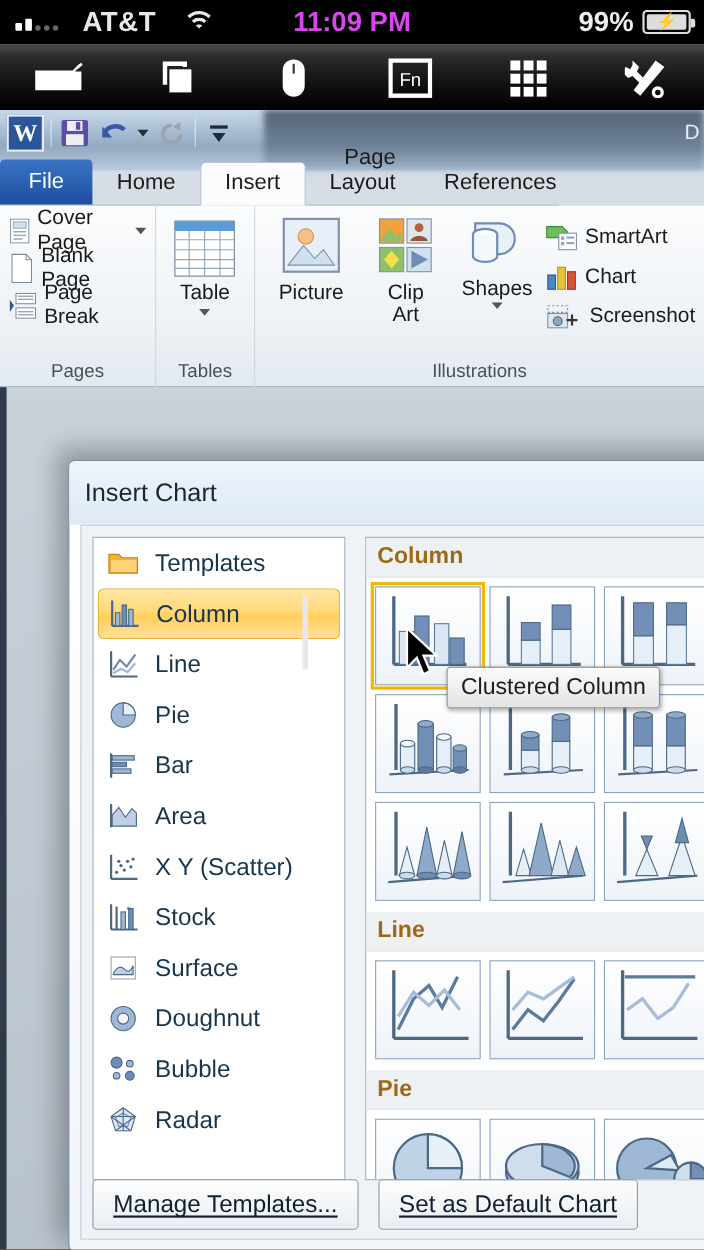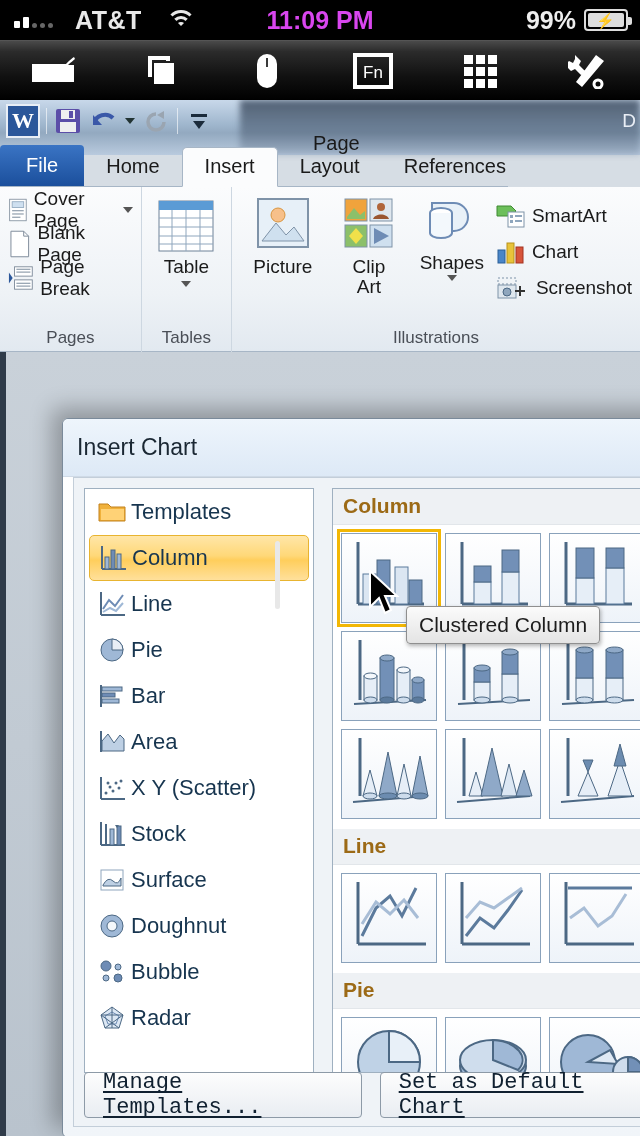--- a/index.html
+++ b/index.html
@@ -96,38 +96,38 @@
   }
   .dlg-title { position:absolute; left:0; top:0; right:0; height: 58px;
     background: linear-gradient(180deg,#eef5fc 0%, #dde9f6 100%);
     border-radius: 6px 6px 0 0; border-bottom: 1px solid #cfdae6; }
   .dlg-title span { position:absolute; left: 14px; top: 15px; font-size: 23px; color:#1a2733; }
   .dlg-body { position: absolute; left: 10px; top: 58px; right: 10px; bottom: 10px;
               background: #eff3f7; border: 1px solid #c3ced9; }
 
   .typelist { position: absolute; left: 10px; top: 10px; width: 230px; height: 585px;
               background:#fff; border: 1px solid #9fb0c0; overflow: hidden; }
-  .ti { display:flex; align-items:center; gap: 4px; height: 46px; padding: 0 6px 0 12px; font-size: 22px; color:#17354f; }
+  .ti { display:flex; align-items:center; gap: 14px; height: 46px; padding: 0 6px 0 12px; font-size: 22px; color:#17354f; }
   .ti.sel { background: linear-gradient(180deg,#ffe6a8 0%, #ffd878 45%, #ffce5c 55%, #ffe09b 100%);
             border: 1px solid #e8b430; border-radius: 5px; margin: 0 4px; padding-left: 8px; }
   .ti .gl { width: 30px; height: 30px; display:flex; align-items:center; justify-content:center; flex: none; }
   .list-scroll { position:absolute; left: 190px; top: 52px; width: 5px; height: 68px; background: #e8e8e8; border-radius: 3px; }
 
   .gallery { position: absolute; left: 258px; top: 10px; right: 10px; height: 585px;
              background:#fff; border: 1px solid #9fb0c0; overflow: hidden; }
   .sect { font-size: 21px; font-weight: bold; color: #9c6a16; background: #eef1f4;
           padding: 5px 10px 6px; border-bottom: 1px solid #e2e6ea; }
   .thumbs { display:flex; gap: 8px; padding: 8px 0 6px 8px; }
   .thumb { width: 96px; height: 90px; border: 1px solid #8aa2bb; background: linear-gradient(180deg,#ffffff,#eef3f9); position: relative; }
   .thumb.sel { outline: 3px solid #f2b705; outline-offset: 1px; }
 
   .footer { position:absolute; left: 10px; bottom: 8px; display:flex; gap: 18px; }
   .fbtn { height: 46px; min-width: 236px; padding: 0 18px; background: linear-gradient(180deg,#fdfdfd,#e9edf2);
           border: 1px solid #8d9aa7; border-radius: 4px; font-size: 22px; color:#102030;
-          display:flex; align-items:center; justify-content:center;font-family:Liberation Mono, monospace; }
+          display:flex; align-items:center; justify-content:center; }
 
   .tooltip { position: absolute; left: 406px; top: 606px; height: 38px; padding: 0 12px;
              background: linear-gradient(180deg,#fbfbfb,#e4e4e4); border: 1px solid #8f8f8f;
              border-radius: 4px; display:flex; align-items:center; font-size: 21px; color:#1d1d1d;
              box-shadow: 1px 2px 4px rgba(0,0,0,.3); z-index: 30; }
   .cursor { position:absolute; left: 368px; top: 570px; z-index: 40; }
 </style>
 </head>
 <body>
 

